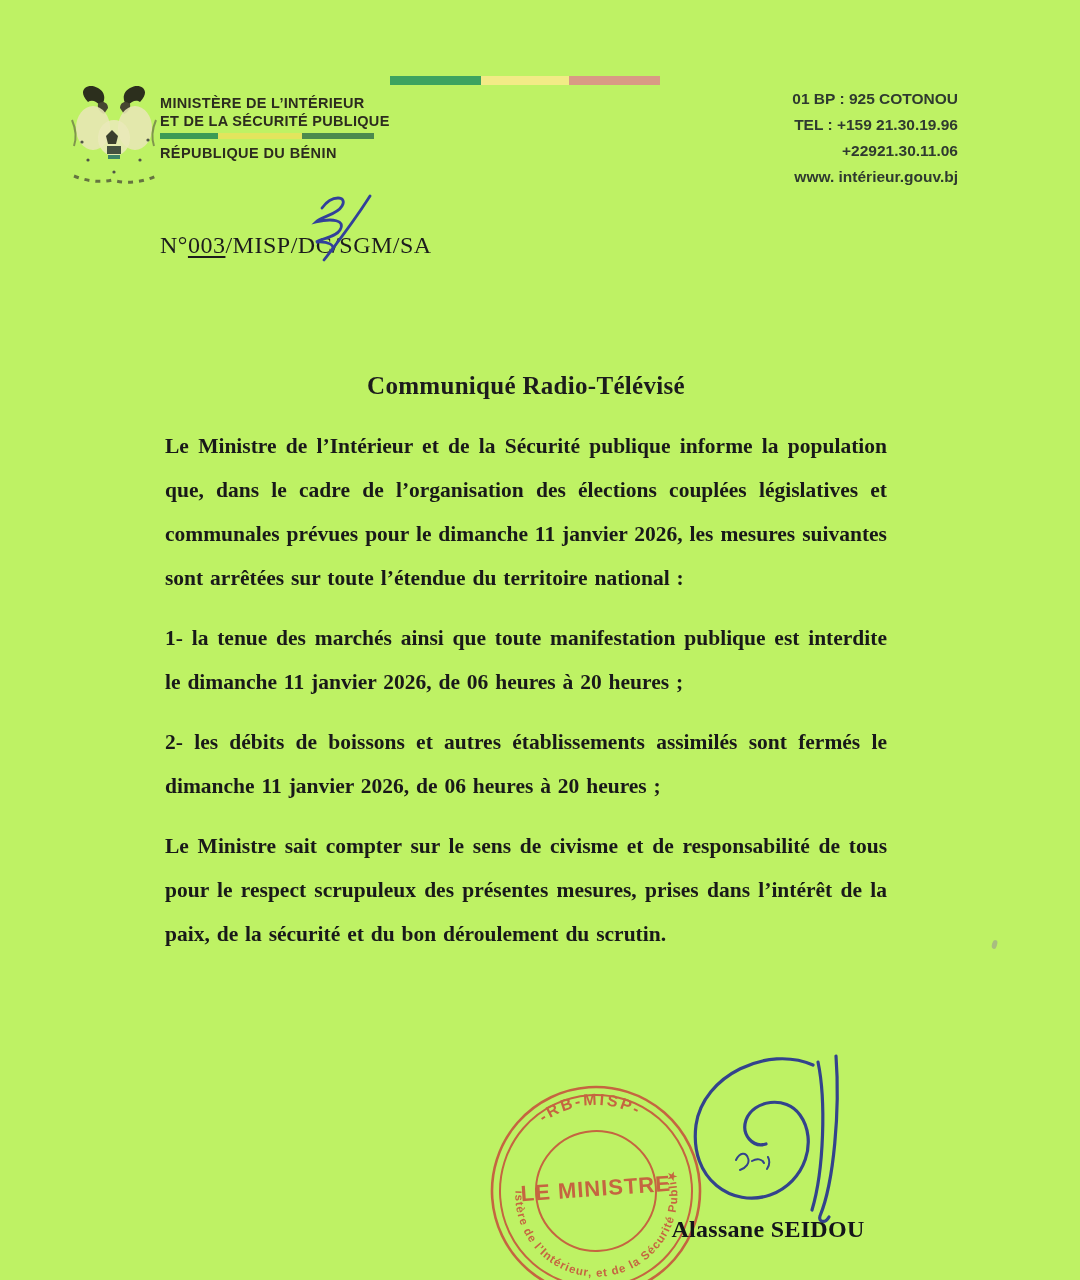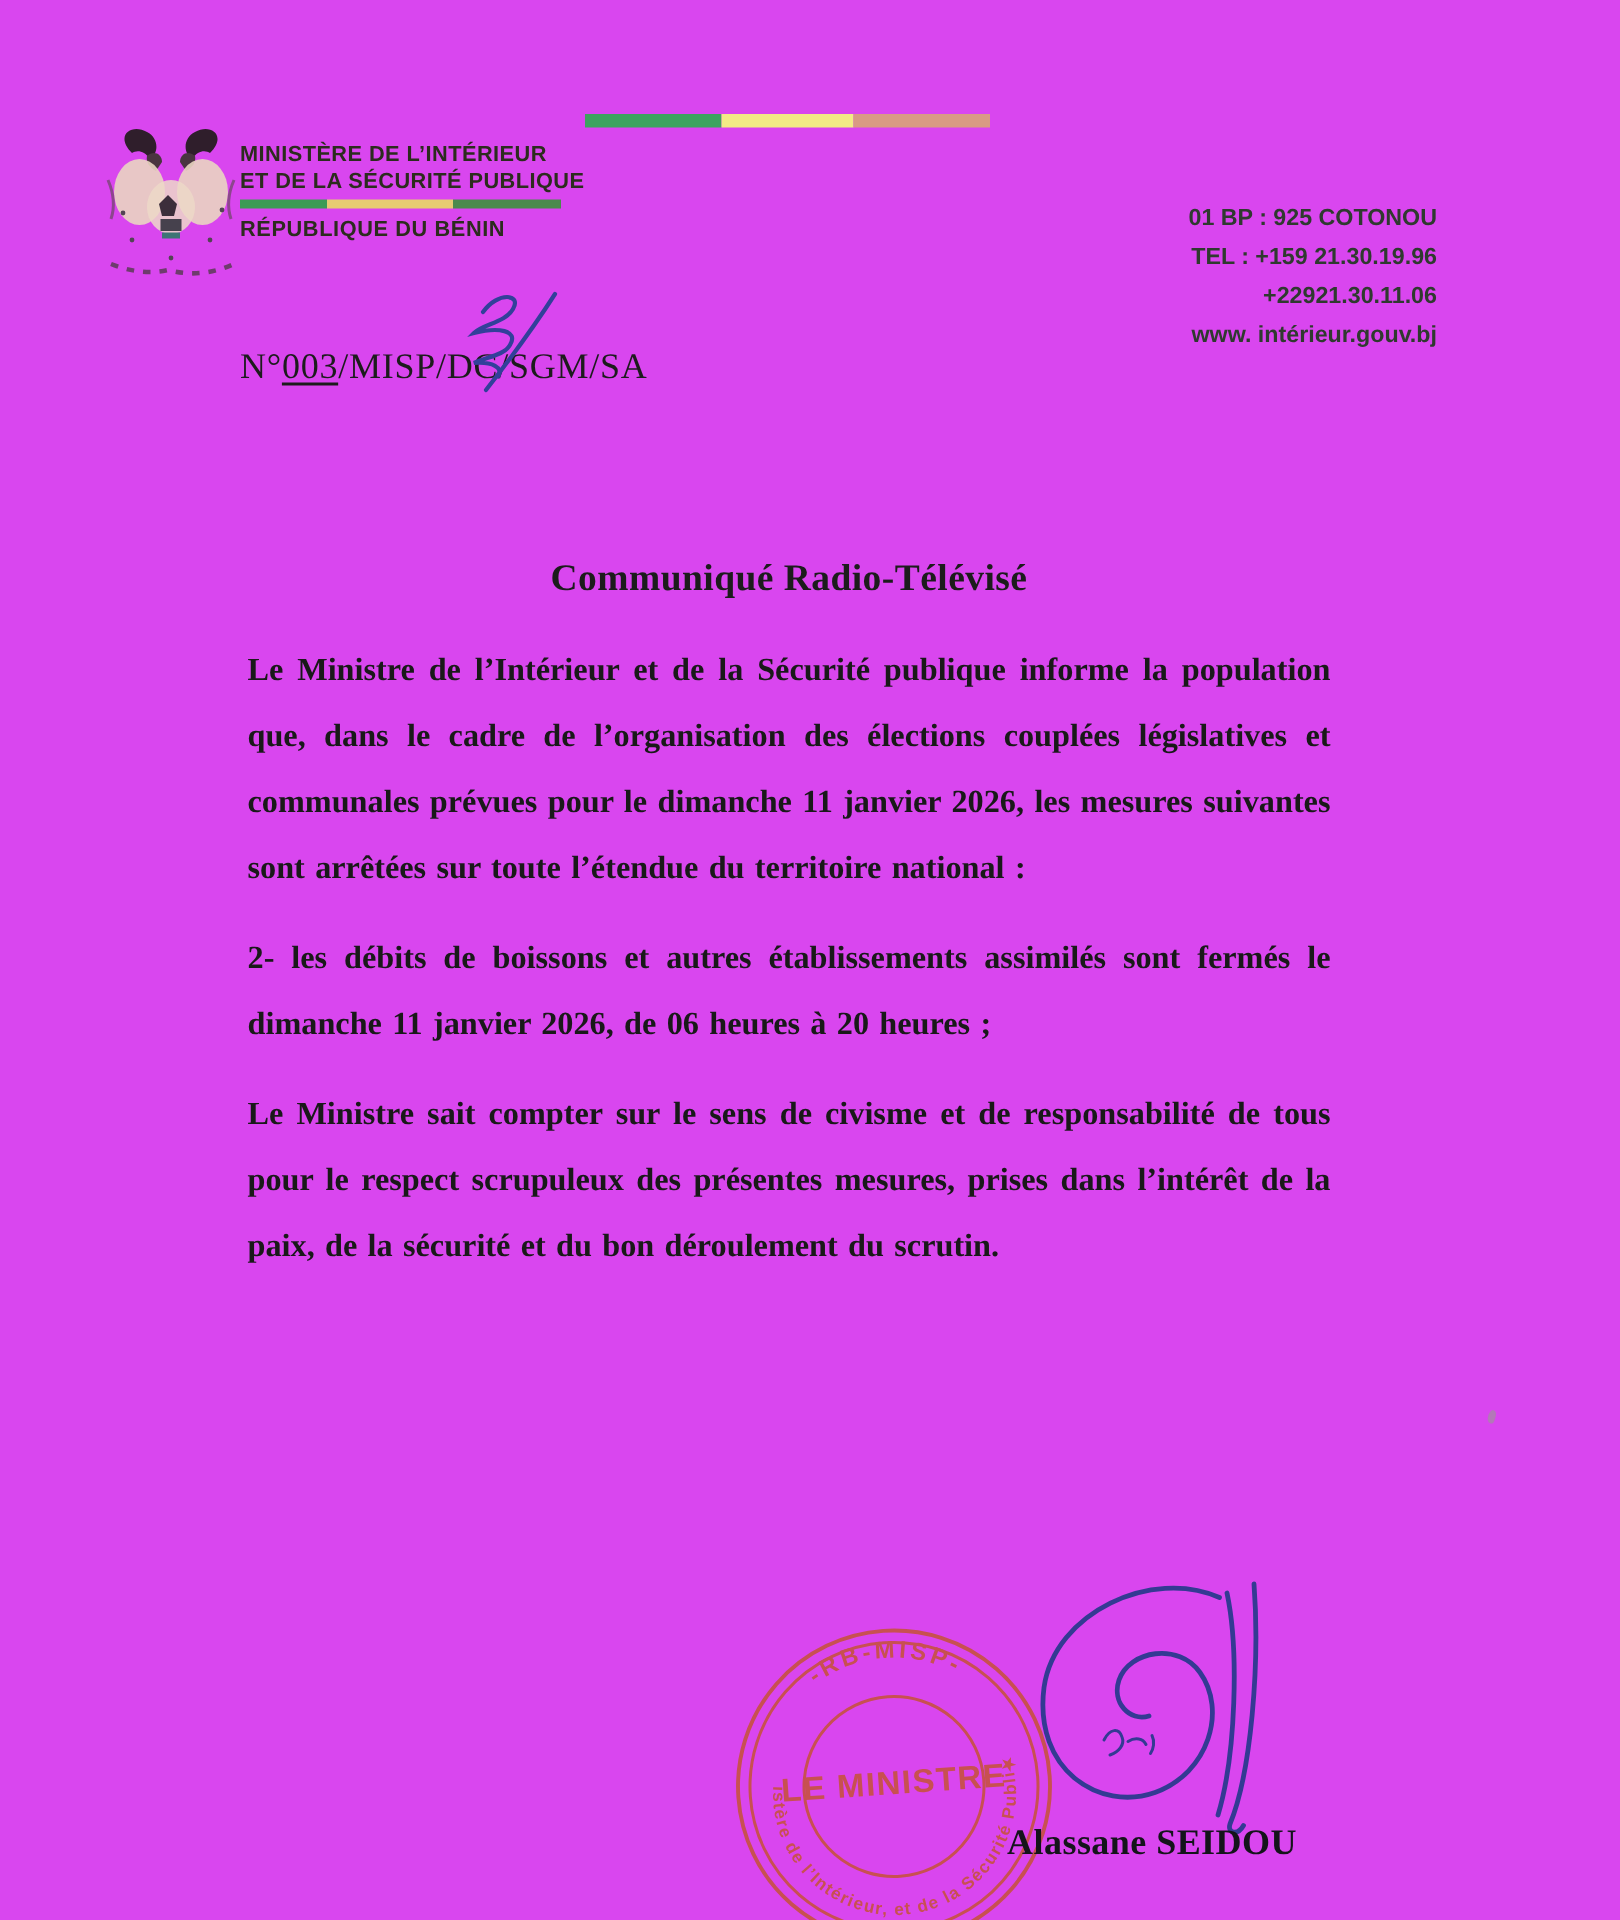--- a/index.html
+++ b/index.html
@@ -1,18 +1,18 @@
 <!DOCTYPE html>
 <html><head>
 <meta charset="utf-8">
 <style>
   html,body{margin:0;padding:0;background:#e8e8e8;}
   .page{
     position:relative;width:1080px;height:1280px;overflow:hidden;
-    background:#d946ef;font-family:"Liberation Serif",serif;color:#1c1c1c;
+    background:#bef264;font-family:"Liberation Serif",serif;color:#1c1c1c;
   }
   
   .coat{position:absolute;left:58px;top:80px;width:112px;height:120px;}
   .ministry{position:absolute;left:160px;top:94px;font-family:"Liberation Sans",sans-serif;}
   .ministry .m1,.ministry .m2{
     font-size:14.5px;font-weight:700;color:#2c2c1e;line-height:18px;letter-spacing:.3px;
   }
   .sep{position:relative;margin-top:3px;width:214px;height:6px;display:flex;}
   .sep span{height:6px;}
   .sep .g1{width:58px;background:#3c9b55;}
@@ -20,21 +20,21 @@
   .sep .g2{width:72px;background:#4b8a4d;}
   .ministry .rep{margin-top:6px;font-size:14.5px;font-weight:700;color:#2c2c1e;letter-spacing:.4px;}
   .flagbar{position:absolute;left:390px;top:76px;width:270px;height:9px;display:flex;}
   .flagbar span{height:9px;}
   .flagbar .fg{width:91px;background:#3da35f;}
   .flagbar .fy{width:88px;background:#f2eb86;}
   .flagbar .fr{width:91px;background:#d99a84;}
   .contact{
     position:absolute;right:122px;top:86px;text-align:right;
     font-family:"Liberation Sans",sans-serif;font-size:15.5px;font-weight:600;
-    color:#2f3a2f;line-height:26px;margin-top:47px;
+    color:#2f3a2f;line-height:26px;
   }
   
   .refline{position:absolute;left:160px;top:232px;font-size:24px;letter-spacing:.5px;}
   .refline .num{text-decoration:underline;text-underline-offset:3px;}
   .paraph{position:absolute;left:292px;top:190px;width:100px;height:75px;}
   .dateline{position:absolute;left:612px;top:278px;font-size:23px;}
   
   .title{
     position:absolute;left:165px;top:372px;width:722px;text-align:center;
     font-size:25px;font-weight:700;letter-spacing:.3px;
@@ -115,20 +115,21 @@
       <path d="M30,18 c10,-14 26,-12 20,-2 c-5,9 -20,10 -26,16 c16,-4 30,-2 24,8 c-4,7 -16,8 -24,12 c12,-1 20,3 16,9"></path>
       <path d="M78,6 C64,28 46,52 32,70"></path>
     </g>
   </svg>
 
 
   <div class="title">Communiqué Radio-Télévisé</div>
 
   <div class="bodytext">
     <p>Le Ministre de l’Intérieur et de la Sécurité publique informe la population que, dans le cadre de l’organisation des élections couplées législatives et communales prévues pour le dimanche 11 janvier 2026, les mesures suivantes sont arrêtées sur toute l’étendue du territoire national :</p>
+    <p>1- la tenue des marchés ainsi que toute manifestation publique est interdite le dimanche 11 janvier 2026, de 06 heures à 20 heures ;</p>
     <p>2- les débits de boissons et autres établissements assimilés sont fermés le dimanche 11 janvier 2026, de 06 heures à 20 heures ;</p>
     <p>Le Ministre sait compter sur le sens de civisme et de responsabilité de tous pour le respect scrupuleux des présentes mesures, prises dans l’intérêt de la paix, de la sécurité et du bon déroulement du scrutin.</p>
   </div>
 
   <svg class="stamp" viewBox="0 0 216 216">
     <g transform="rotate(-4 108 108)">
       <circle cx="108" cy="108" r="104" fill="none" stroke="#c6523c" stroke-width="2.6"></circle>
       <circle cx="108" cy="108" r="96" fill="none" stroke="#c6523c" stroke-width="2"></circle>
       <circle cx="108" cy="108" r="60" fill="none" stroke="#c6523c" stroke-width="2"></circle>
       <defs>

